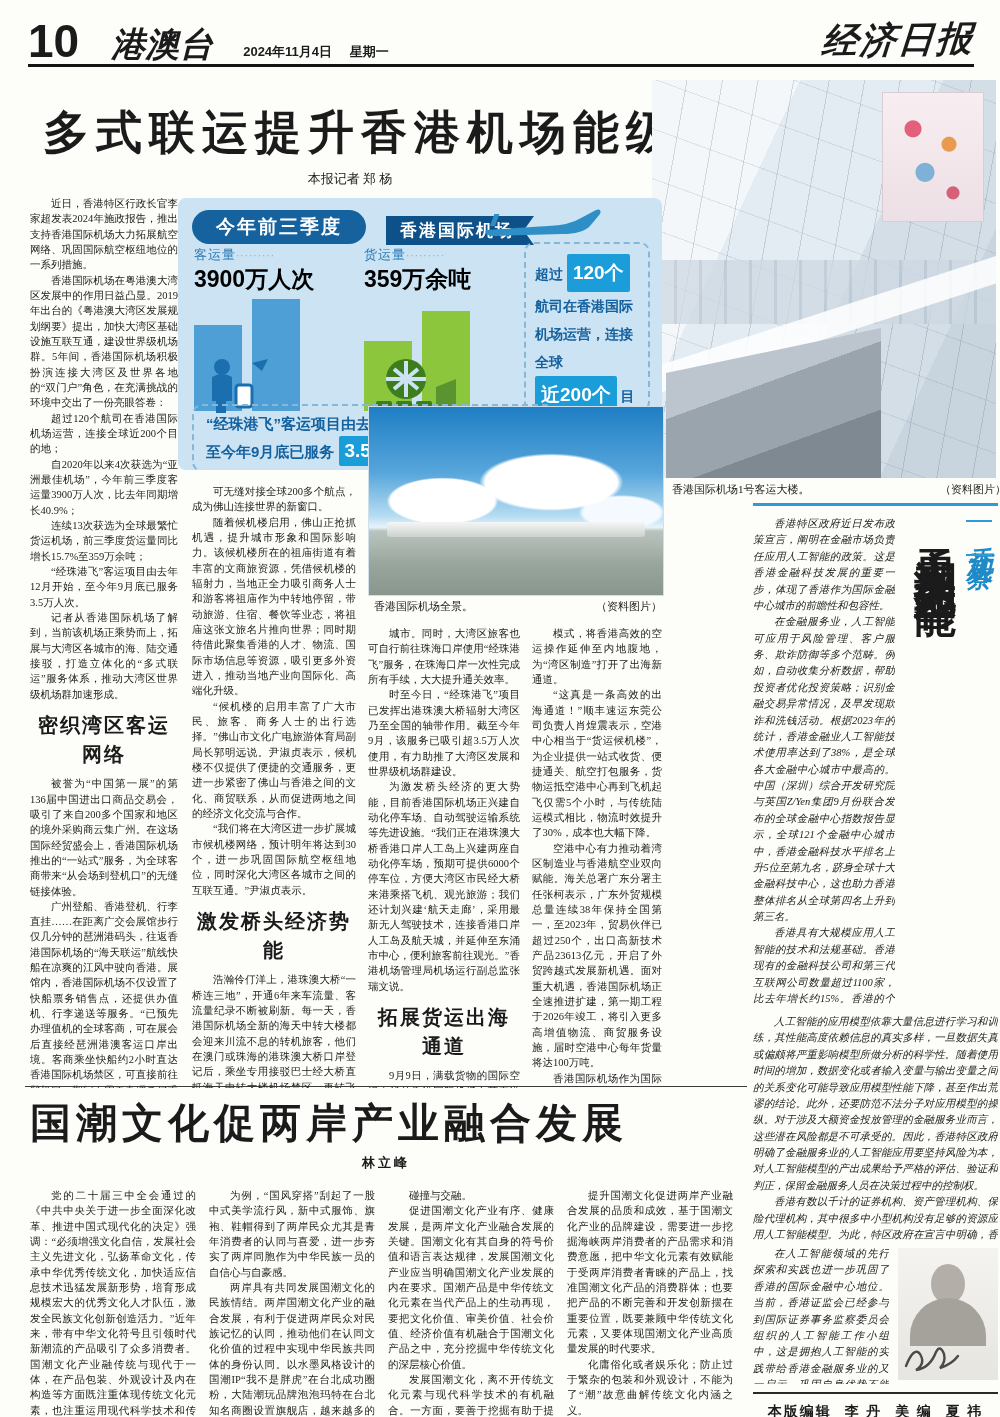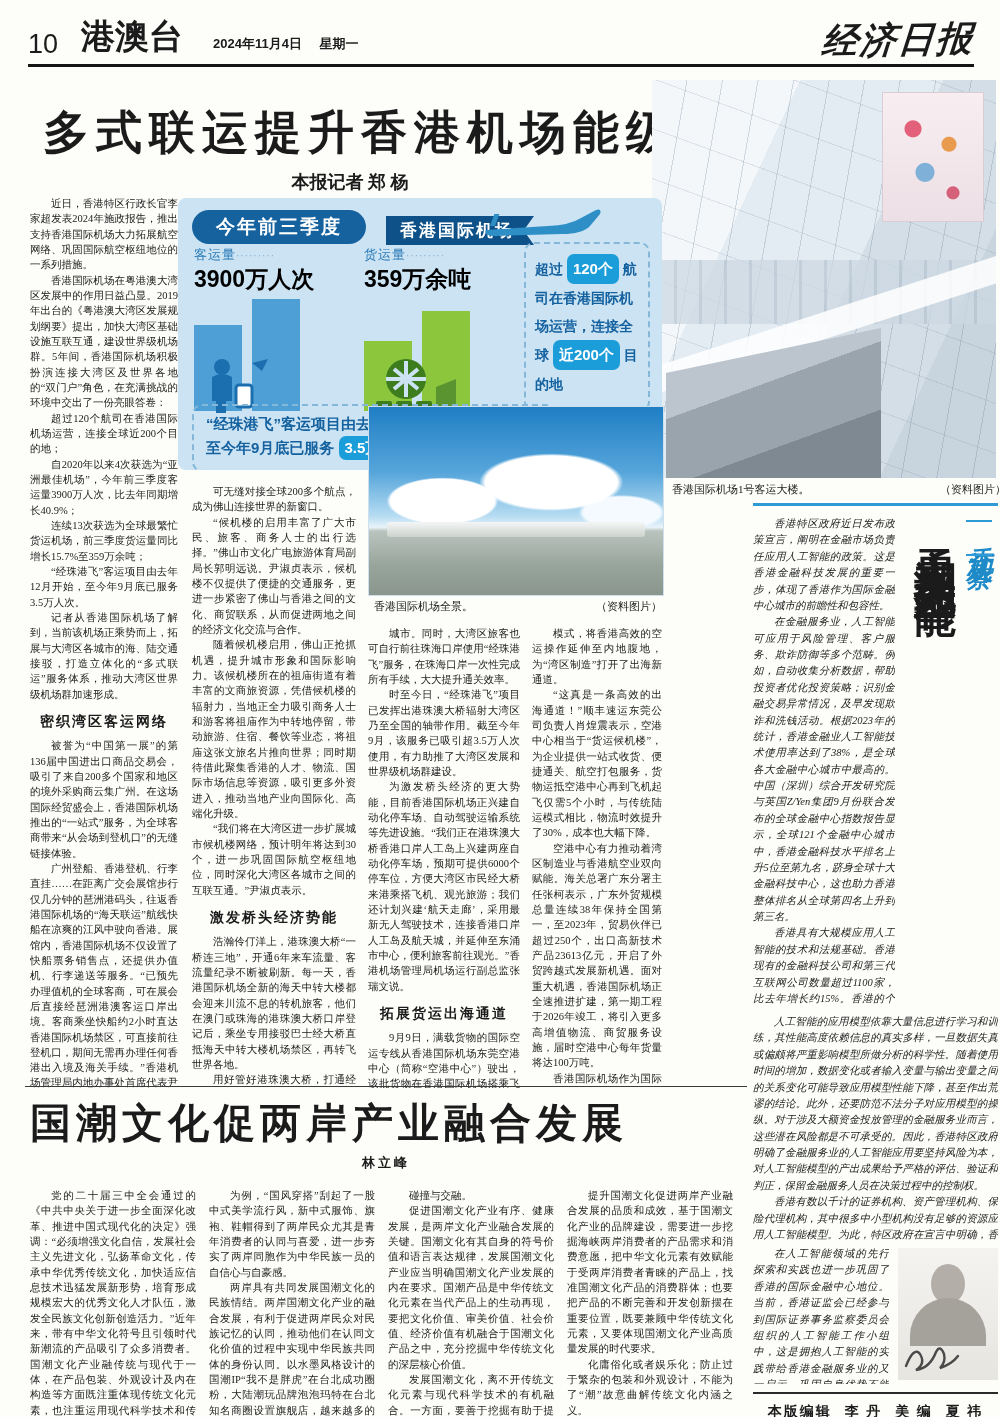--- a/index.html
+++ b/index.html
@@ -2,32 +2,32 @@
 <html><head>
 <meta charset="utf-8">
 <style>
   html,body{margin:0;padding:0;background:#e9e7e2;}
   .page{position:relative;width:1000px;height:1417px;margin:0 auto;background:#fdfdfa;overflow:hidden;
         font-family:"Liberation Serif","DejaVu Serif",serif;color:#1b1b1b;}
   .sans{font-family:"Liberation Sans","DejaVu Sans",sans-serif;}
 
   
   .header{position:absolute;left:28px;top:14px;right:26px;height:50px;}
-  .pgnum{font-size:27px;font-weight:400;font-family:"Liberation Sans","DejaVu Sans",sans-serif;vertical-align:bottom;}
-  .section-name{font-size:34px;font-weight:900;font-family:"Liberation Sans","DejaVu Sans",sans-serif;margin-left:19px;vertical-align:bottom;}
+  .pgnum{font-size:46px;font-weight:700;font-family:"Liberation Sans","DejaVu Sans",sans-serif;vertical-align:bottom;}
+  .section-name{font-size:34px;font-weight:900;font-family:"Liberation Sans","DejaVu Sans",sans-serif;margin-left:28px;vertical-align:bottom;font-style:italic;}
   .date-line{font-size:13px;font-weight:bold;margin-left:26px;vertical-align:8px;font-family:"Liberation Sans","DejaVu Sans",sans-serif;}
   .masthead{position:absolute;right:0;top:2px;font-size:36px;font-weight:bold;font-style:italic;
             transform:skewX(-5deg) rotate(-1deg);letter-spacing:2px;}
   .header-rule{position:absolute;left:28px;right:26px;top:64px;border-top:3px solid #151515;}
 
   
   .kicker{position:absolute;left:34px;top:84px;font-size:20px;font-weight:900;letter-spacing:1px;}
   .headline{position:absolute;left:30px;top:102px;width:662px;margin:0;text-align:center;
             font-size:46px;font-weight:900;letter-spacing:7px;font-family:"Liberation Sans","DejaVu Sans",sans-serif;}
-  .byline{position:absolute;left:30px;top:170px;width:640px;text-align:center;font-size:18px;font-weight:bold;}
+  .byline{position:absolute;left:30px;top:170px;width:640px;text-align:center;font-size:13px;font-weight:normal;}
 
   
   .collage{position:absolute;left:652px;top:80px;width:344px;height:398px;overflow:hidden;
            background:linear-gradient(115deg,#f4f7fa 0 28%,#e4ecf3 28% 55%,#d4dee7 55% 78%,#c8d4de 78%);}
   .collage::before{content:"";position:absolute;inset:0;
      background:repeating-linear-gradient(100deg,rgba(255,255,255,0) 0 34px,rgba(110,130,150,.28) 34px 35px),
                 repeating-linear-gradient(20deg,rgba(255,255,255,0) 0 46px,rgba(110,130,150,.18) 46px 47px);}
   .mural{position:absolute;right:12px;top:12px;width:100px;height:128px;background:linear-gradient(#f8eef1,#ecdfe5);border:1px solid #d9cdd3;
      background-image:radial-gradient(circle at 30% 28%,#e2607a 8px,rgba(0,0,0,0) 9px),
         radial-gradient(circle at 66% 40%,#e89b4f 7px,rgba(0,0,0,0) 8px),
@@ -60,36 +60,36 @@
   .ig-value{font-size:23px;font-weight:900;color:#000000;font-family:"Liberation Sans","DejaVu Sans",sans-serif;}
   .ig-bars{display:flex;align-items:flex-end;gap:10px;height:112px;margin-top:4px;}
   .bar{width:48px;}
   .b-blue{background:#4d9fd6;}
   .b-green{background:#8cc63c;}
   .ig-icon{position:absolute;bottom:-2px;left:8px;}
   .ig-box{position:absolute;border:2px dashed #84b7d8;border-radius:10px;color:#14619f;font-weight:bold;
           font-family:"Liberation Sans","DejaVu Sans",sans-serif;}
   .ig-airlines{left:346px;top:44px;width:104px;height:146px;padding:10px 9px;font-size:14px;line-height:2.0;}
   .ig-zhuhai{left:14px;top:206px;width:336px;height:52px;padding:6px 12px;font-size:15px;line-height:1.6;}
-  .hl{display:inline-block;background:#1b9dda;color:#fff;padding:0 6px;font-size:15px;font-weight:900;border-radius:7px;}
+  .hl{display:inline-block;background:#1b9dda;color:#fff;padding:0 6px;font-size:19px;font-weight:900;border-radius:2px;}
   .ig-plane{position:absolute;left:300px;top:6px;color:#2e8fc7;}
 
   
   .photo-main{position:absolute;left:368px;top:406px;width:294px;height:188px;overflow:hidden;border:1px solid #cfe0ec;
      background:radial-gradient(ellipse 90px 38px at 25% 50%,#ffffff 58%,rgba(255,255,255,0) 62%),
         radial-gradient(ellipse 120px 48px at 62% 40%,#ffffff 55%,rgba(255,255,255,0) 60%),
         radial-gradient(ellipse 70px 28px at 86% 56%,#f4faff 55%,rgba(255,255,255,0) 62%),
         linear-gradient(#1f7ec4 0%,#57a6db 35%,#b6dcf2 58%,#e8f3fa 64%,#b9c4be 66%,#98a59c 84%,#8a968d 100%);}
   .photo-main::after{content:"";position:absolute;left:6%;right:6%;top:61%;height:8%;
      background:linear-gradient(#f4f6f5,#ccd2ce);border-radius:3px;}
 
   
   .col{position:absolute;font-size:10.5px;line-height:1.46;text-align:justify;overflow:hidden;margin-top:8px;}
   .col p{margin:0;text-indent:2em;}
-  .col h4{margin:9px 0 7px;text-align:center;text-indent:0;font-size:14px;letter-spacing:2px;
+  .col h4{margin:9px 0 7px;text-align:center;text-indent:0;font-size:20px;letter-spacing:2px;
           font-family:"Liberation Sans","DejaVu Sans",sans-serif;font-weight:900;}
   .col1{left:30px;top:188px;width:148px;height:892px;}
   .col2{left:192px;top:476px;width:164px;height:604px;}
   .col3{left:368px;top:618px;width:152px;height:462px;}
   .col4{left:532px;top:618px;width:130px;height:462px;}
 
   
   .rule-bottom{position:absolute;left:25px;top:1086px;width:722px;border-top:1px solid #3a3a3a;}
   .headline2{position:absolute;left:30px;top:1096px;width:712px;margin:0;
              font-size:41px;font-weight:900;letter-spacing:5px;}
@@ -213,22 +213,22 @@
       <p>自2020年以来4次获选为“亚洲最佳机场”，今年前三季度客运量3900万人次，比去年同期增长40.9%；</p>
       <p>连续13次获选为全球最繁忙货运机场，前三季度货运量同比增长15.7%至359万余吨；</p>
       <p>“经珠港飞”客运项目由去年12月开始，至今年9月底已服务3.5万人次。</p>
       <p>记者从香港国际机场了解到，当前该机场正乘势而上，拓展与大湾区各城市的海、陆交通接驳，打造立体化的“多式联运”服务体系，推动大湾区世界级机场群加速形成。</p>
       <h4>密织湾区客运网络</h4>
       <p>被誉为“中国第一展”的第136届中国进出口商品交易会，吸引了来自200多个国家和地区的境外采购商云集广州。在这场国际经贸盛会上，香港国际机场推出的“一站式”服务，为全球客商带来“从会场到登机口”的无缝链接体验。</p>
       <p>广州登船、香港登机、行李直挂……在距离广交会展馆步行仅几分钟的琶洲港码头，往返香港国际机场的“海天联运”航线快船在凉爽的江风中驶向香港。展馆内，香港国际机场不仅设置了快船票务销售点，还提供办值机、行李递送等服务。“已预先办理值机的全球客商，可在展会后直接经琶洲港澳客运口岸出境。客商乘坐快船约2小时直达香港国际机场禁区，可直接前往登机口，期间无需再办理任何香港出入境及海关手续。”香港机场管理局内地办事处首席代表尹淑贞介绍。</p>
     </div>
   <div class="col col2">
       <p>可无缝对接全球200多个航点，成为佛山连接世界的新窗口。</p>
+      <p>随着候机楼启用，佛山正抢抓机遇，提升城市形象和国际影响力。该候机楼所在的祖庙街道有着丰富的文商旅资源，凭借候机楼的辐射力，当地正全力吸引商务人士和游客将祖庙作为中转地停留，带动旅游、住宿、餐饮等业态，将祖庙这张文旅名片推向世界；同时期待借此聚集香港的人才、物流、国际市场信息等资源，吸引更多外资进入，推动当地产业向国际化、高端化升级。</p>
       <p>“候机楼的启用丰富了广大市民、旅客、商务人士的出行选择。”佛山市文化广电旅游体育局副局长郭明远说。尹淑贞表示，候机楼不仅提供了便捷的交通服务，更进一步紧密了佛山与香港之间的文化、商贸联系，从而促进两地之间的经济文化交流与合作。</p>
-      <p>随着候机楼启用，佛山正抢抓机遇，提升城市形象和国际影响力。该候机楼所在的祖庙街道有着丰富的文商旅资源，凭借候机楼的辐射力，当地正全力吸引商务人士和游客将祖庙作为中转地停留，带动旅游、住宿、餐饮等业态，将祖庙这张文旅名片推向世界；同时期待借此聚集香港的人才、物流、国际市场信息等资源，吸引更多外资进入，推动当地产业向国际化、高端化升级。</p>
       <p>“我们将在大湾区进一步扩展城市候机楼网络，预计明年将达到30个，进一步巩固国际航空枢纽地位，同时深化大湾区各城市之间的互联互通。”尹淑贞表示。</p>
       <h4>激发桥头经济势能</h4>
       <p>浩瀚伶仃洋上，港珠澳大桥“一桥连三地”，开通6年来车流量、客流量纪录不断被刷新。每一天，香港国际机场全新的海天中转大楼都会迎来川流不息的转机旅客，他们在澳门或珠海的港珠澳大桥口岸登记后，乘坐专用接驳巴士经大桥直抵海天中转大楼机场禁区，再转飞世界各地。</p>
       <p>用好管好港珠澳大桥，打通经贸新通道，是大湾区增强全球资源配置能力的重要方面。香港国际机场利用紧靠港珠澳大桥的便利，于去年8月份启用海天中转大楼，开通与澳门、珠海之间的“桥转空”“空转桥”多式联运客运服务，并通过“经珠港飞”客运服务联动珠海机场，联通大湾区城市，形成火热的“桥头经济”。</p>
     </div>
   <div class="col col3">
       <p>城市。同时，大湾区旅客也可自行前往珠海口岸使用“经珠港飞”服务，在珠海口岸一次性完成所有手续，大大提升通关效率。</p>
       <p>时至今日，“经珠港飞”项目已发挥出港珠澳大桥辐射大湾区乃至全国的轴带作用。截至今年9月，该服务已吸引超3.5万人次使用，有力助推了大湾区发展和世界级机场群建设。</p>
       <p>为激发桥头经济的更大势能，目前香港国际机场正兴建自动化停车场、自动驾驶运输系统等先进设施。“我们正在港珠澳大桥香港口岸人工岛上兴建两座自动化停车场，预期可提供6000个停车位，方便大湾区市民经大桥来港乘搭飞机、观光旅游；我们还计划兴建‘航天走廊’，采用最新无人驾驶技术，连接香港口岸人工岛及航天城，并延伸至东涌市中心，便利旅客前往观光。”香港机场管理局机场运行副总监张瑞文说。</p>
       <h4>拓展货运出海通道</h4>

